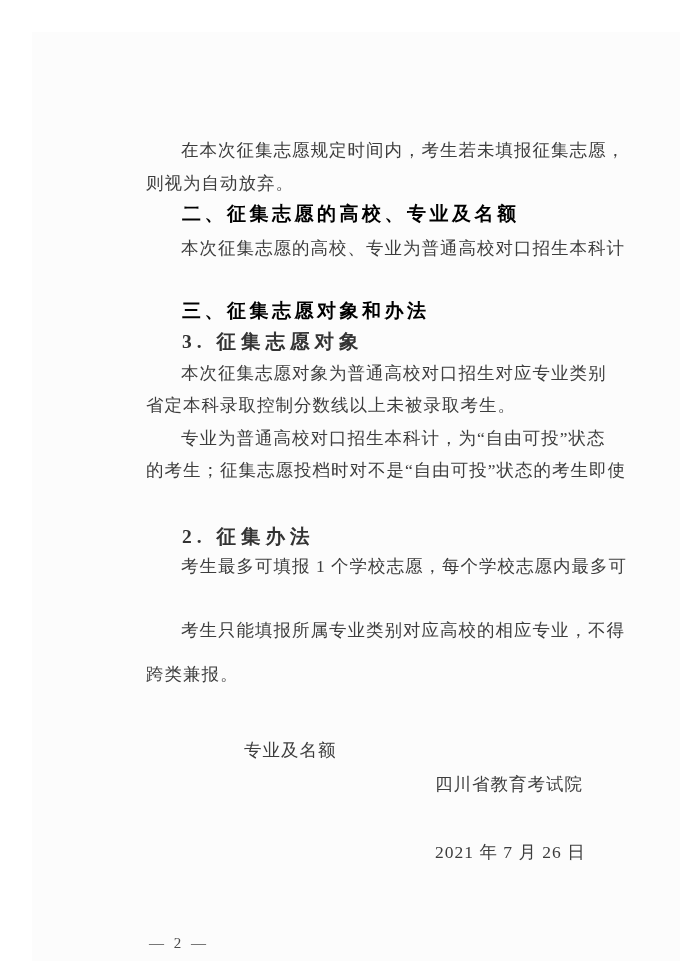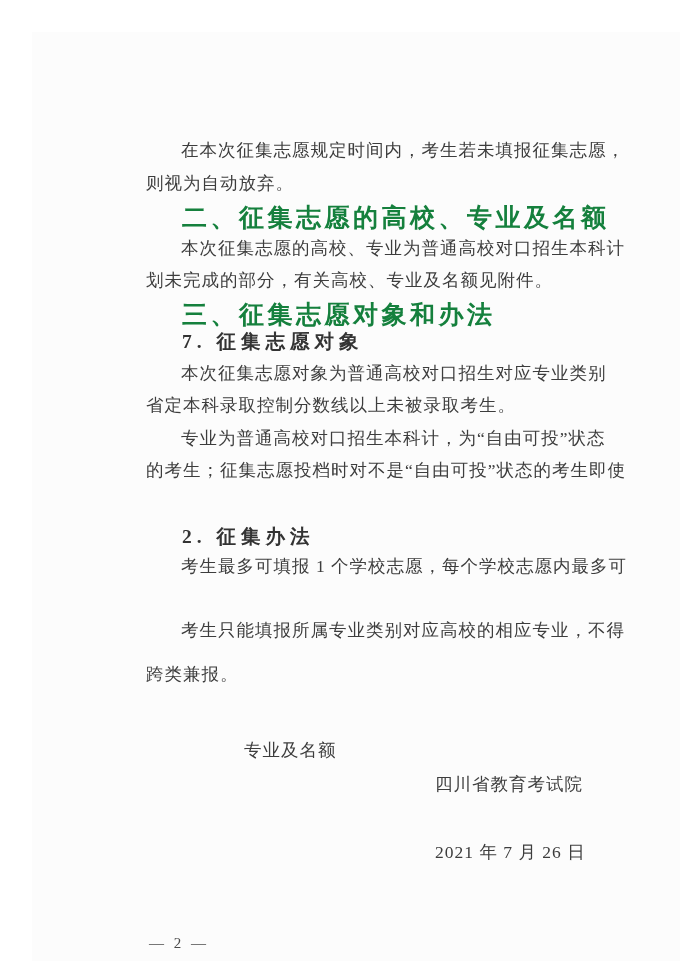--- a/index.html
+++ b/index.html
@@ -20,23 +20,23 @@
     white-space: nowrap;
     font-size: 17.5px;
     line-height: 1.25;
     letter-spacing: 1px;
     color: #3d3d3d;
     font-family: "Liberation Serif", "DejaVu Serif", serif;
   }
   .hd2 {
     font-family: "Liberation Sans", "DejaVu Sans", sans-serif;
     font-weight: 700;
-    font-size: 25px;
+    font-size: 19px;
     letter-spacing: 3.5px;
-    color: #15803d;
+    color: #000000;
   }
   .hd3 {
     font-weight: 700;
     font-size: 19.5px;
     letter-spacing: 5px;
     color: #333333;
   }
   .attach-label {
     display: inline-block;
     width: 58px;
@@ -51,25 +51,24 @@
 </head>
 <body>
 
 <div class="page">
 
   <div class="ln" style="left:133px; top:92px">在本次征集志愿规定时间内，考生若未填报征集志愿，</div>
   <div class="ln" style="left:98px;  top:125px">则视为自动放弃。</div>
 
   <div class="ln hd2" style="left:134px; top:154px">二、征集志愿的高校、专业及名额</div>
   <div class="ln" style="left:133px; top:190px">本次征集志愿的高校、专业为普通高校对口招生本科计</div>
-  <div class="ln" style="left:98px;  top:222px">划未完成的部分，有关高校、专业及名额见附件。</div>
 
   <div class="ln hd2" style="left:134px; top:251px">三、征集志愿对象和办法</div>
 
-  <div class="ln hd3" style="left:134px; top:282px">7. 征集志愿对象</div>
+  <div class="ln hd3" style="left:134px; top:282px">3. 征集志愿对象</div>
   <div class="ln" style="left:133px; top:315px">本次征集志愿对象为普通高校对口招生对应专业类别</div>
   <div class="ln" style="left:98px;  top:347px">省定本科录取控制分数线以上未被录取考生。</div>
   <div class="ln" style="left:133px; top:380px">专业为普通高校对口招生本科计，为“自由可投”状态</div>
   <div class="ln" style="left:98px;  top:412px">的考生；征集志愿投档时对不是“自由可投”状态的考生即使</div>
 
   <div class="ln hd3" style="left:134px; top:477px">2. 征集办法</div>
   <div class="ln" style="left:133px; top:508px">考生最多可填报 1 个学校志愿，每个学校志愿内最多可</div>
   <div class="ln" style="left:133px; top:572px">考生只能填报所属专业类别对应高校的相应专业，不得</div>
   <div class="ln" style="left:98px;  top:616px">跨类兼报。</div>
 

